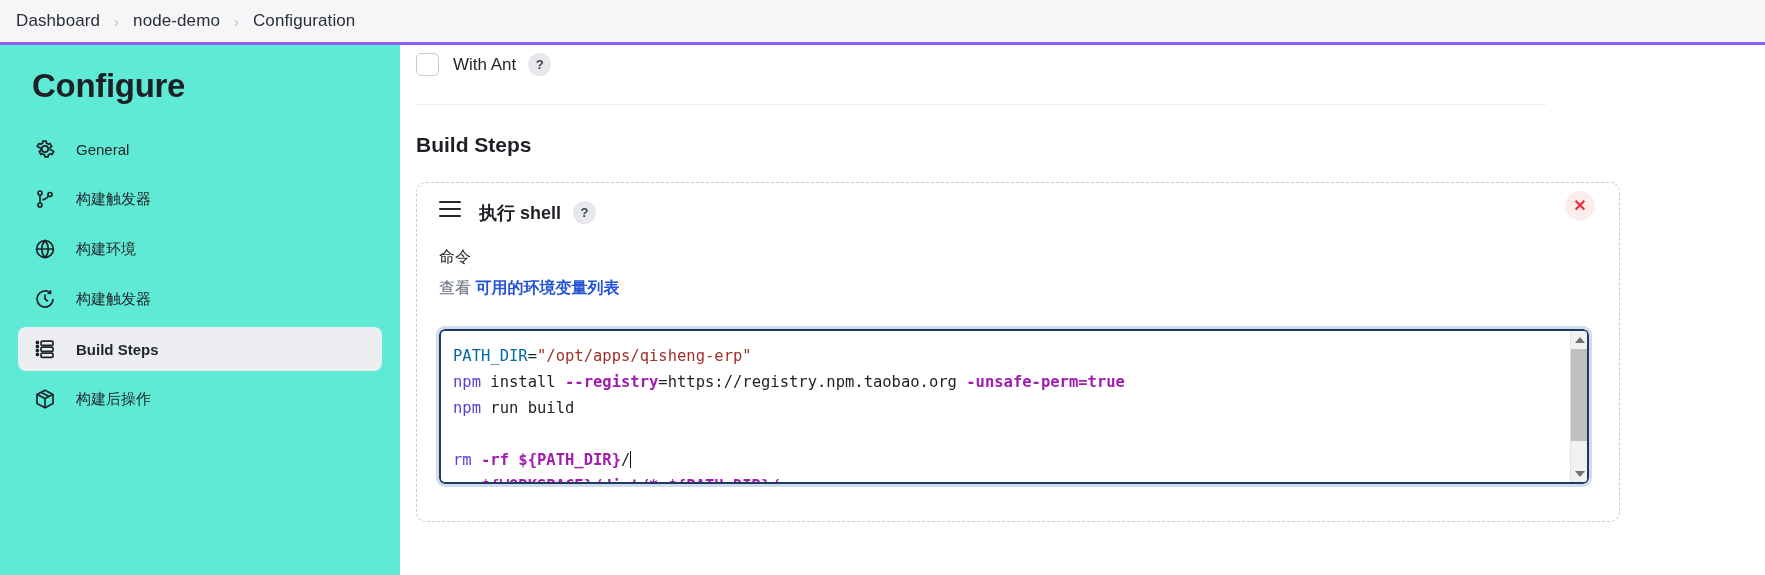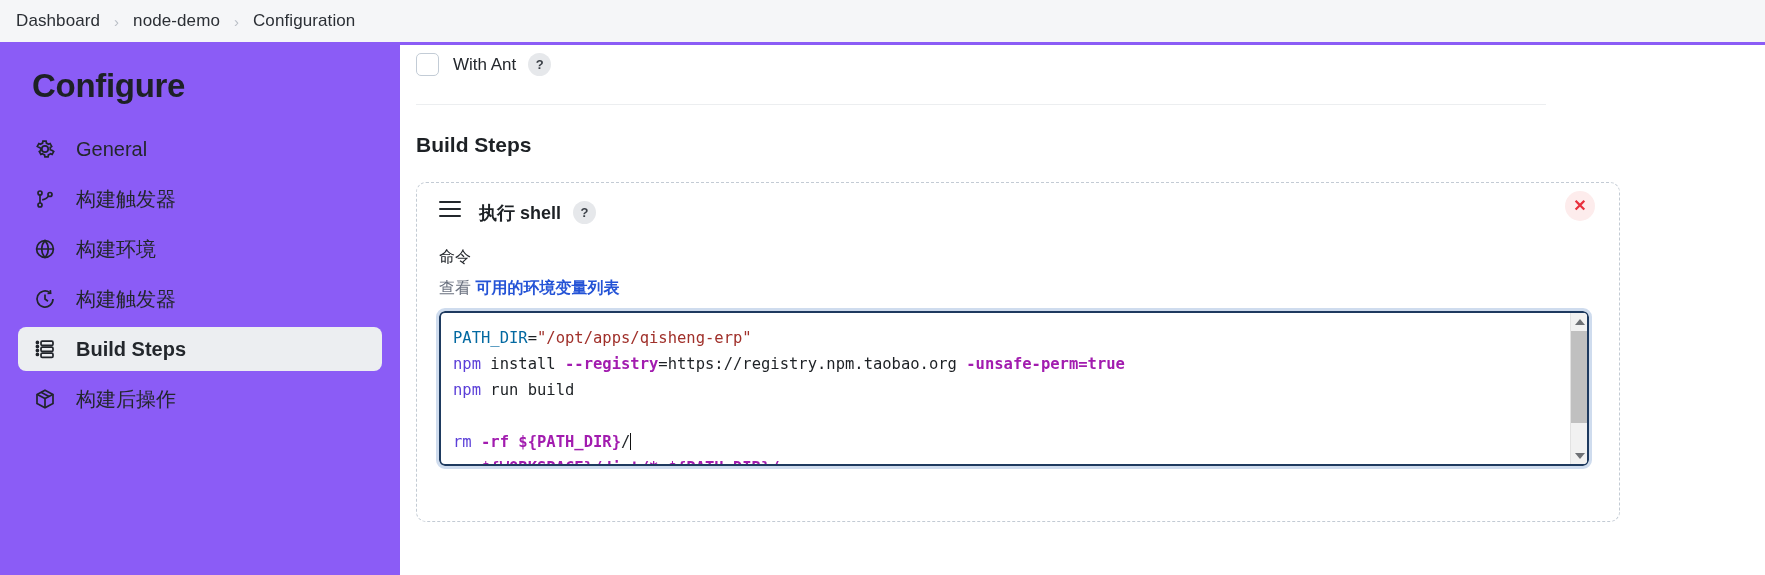--- a/index.html
+++ b/index.html
@@ -40,21 +40,21 @@
   #page-body {
     display: flex;
     height: 530px;
   }
 
   
   #sidebar {
     width: 400px;
     flex: 0 0 400px;
     padding: 22px 18px 0 18px;
-    background: #8b5cf6;
+    background: #5eead4;
   }
   #configure-title {
     font-size: 33px;
     font-weight: 700;
     color: #1d2125;
     margin: 0 0 22px 14px;
     letter-spacing: -0.3px;
   }
   .nav-item {
     display: flex;
@@ -73,21 +73,21 @@
     width: 26px;
     height: 26px;
     flex: 0 0 26px;
     margin-right: 18px;
     display: flex;
     align-items: center;
     justify-content: center;
     color: #20242a;
   }
   .nav-item .nav-label {
-    font-size: 20px;
+    font-size: 15px;
     color: #23272c;
     white-space: nowrap;
   }
   .nav-item.active .nav-label { font-weight: 700; }
 
   
   #main {
     flex: 1 1 auto;
     padding: 0 0 0 8px;
     position: relative;
@@ -196,21 +196,21 @@
     line-height: 1;
   }
   .cmd-label {
     font-size: 16px;
     color: #23272c;
     margin-bottom: 10px;
   }
   .env-line {
     font-size: 16px;
     color: #6b7280;
-    margin-bottom: 12px;
+    margin-bottom: 30px;
     white-space: nowrap;
   }
   .env-link {
     color: #2453d6;
     font-weight: 700;
     text-decoration: none;
     cursor: pointer;
   }
 
   

